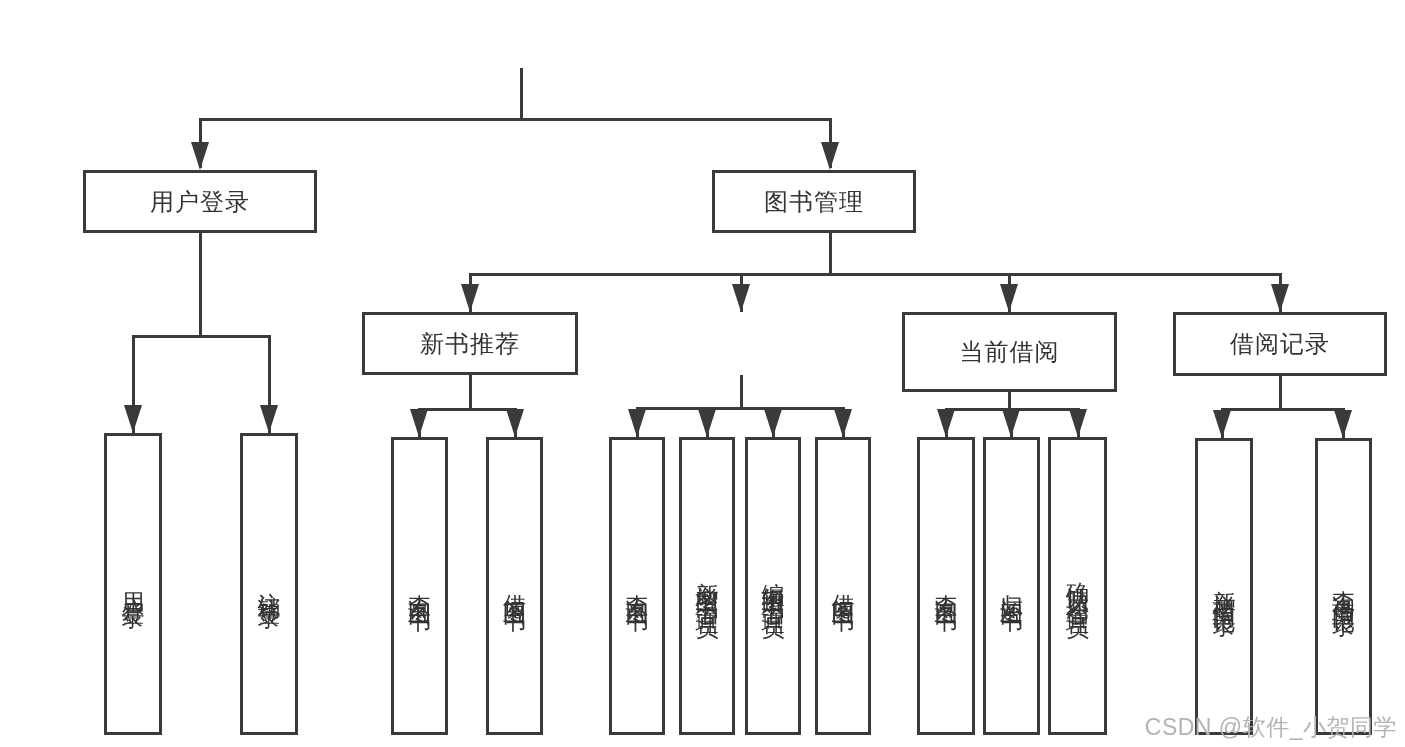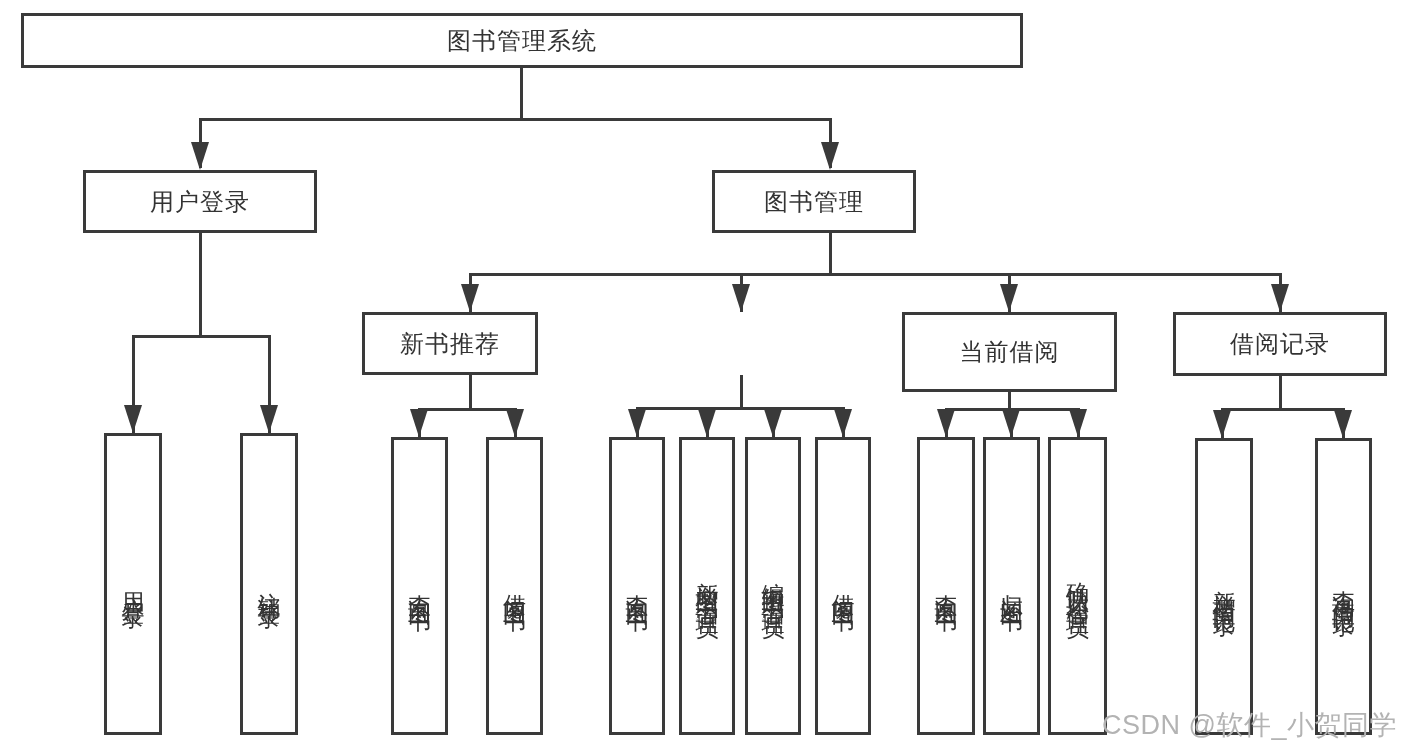--- a/index.html
+++ b/index.html
@@ -62,34 +62,31 @@
     border-left: 9px solid transparent;
     border-right: 9px solid transparent;
     border-top: 28px solid var(--line);
     z-index: 1;
   }
   .watermark {
     position: absolute;
     right: 8px;
     bottom: 4px;
     color: var(--watermark);
-    font-size: 27px;
+    font-size: 23px;
     letter-spacing: 0.5px;
     z-index: 5;
     white-space: nowrap;
   }
 </style>
 </head>
 <body>
 
 <div class="canvas">
 
-  <div class="node" style="left:21px; top:13px; width:1002px; height:55px;">
-    <span>图书管理系统</span>
-  </div>
 
   <div class="vline" style="left:520px; top:68px; height:52px;"></div>
   <div class="hline" style="left:199px; top:118px; width:633px;"></div>
   <div class="vline" style="left:199px; top:118px; height:50px;"></div>
   <div class="vline" style="left:829px; top:118px; height:50px;"></div>
   <div class="arrow" style="left:191px; top:142px;"></div>
   <div class="arrow" style="left:821px; top:142px;"></div>
 
   <div class="node" style="left:83px; top:170px; width:234px; height:63px;">
     <span>用户登录</span>
@@ -109,21 +106,21 @@
   <div class="hline" style="left:469px; top:273px; width:813px;"></div>
   <div class="vline" style="left:469px; top:273px; height:39px;"></div>
   <div class="vline" style="left:740px; top:273px; height:39px;"></div>
   <div class="vline" style="left:1008px; top:273px; height:39px;"></div>
   <div class="vline" style="left:1279px; top:273px; height:39px;"></div>
   <div class="arrow" style="left:461px; top:284px;"></div>
   <div class="arrow" style="left:732px; top:284px;"></div>
   <div class="arrow" style="left:1000px; top:284px;"></div>
   <div class="arrow" style="left:1271px; top:284px;"></div>
 
-  <div class="node" style="left:362px; top:312px; width:176px; height:63px;">
+  <div class="node" style="left:362px; top:312px; width:216px; height:63px;">
     <span>新书推荐</span>
   </div>
   <div class="node" style="left:902px; top:312px; width:215px; height:80px;">
     <span>当前借阅</span>
   </div>
   <div class="node" style="left:1173px; top:312px; width:214px; height:64px;">
     <span>借阅记录</span>
   </div>
 
   <div class="vline" style="left:469px; top:375px; height:35px;"></div>

